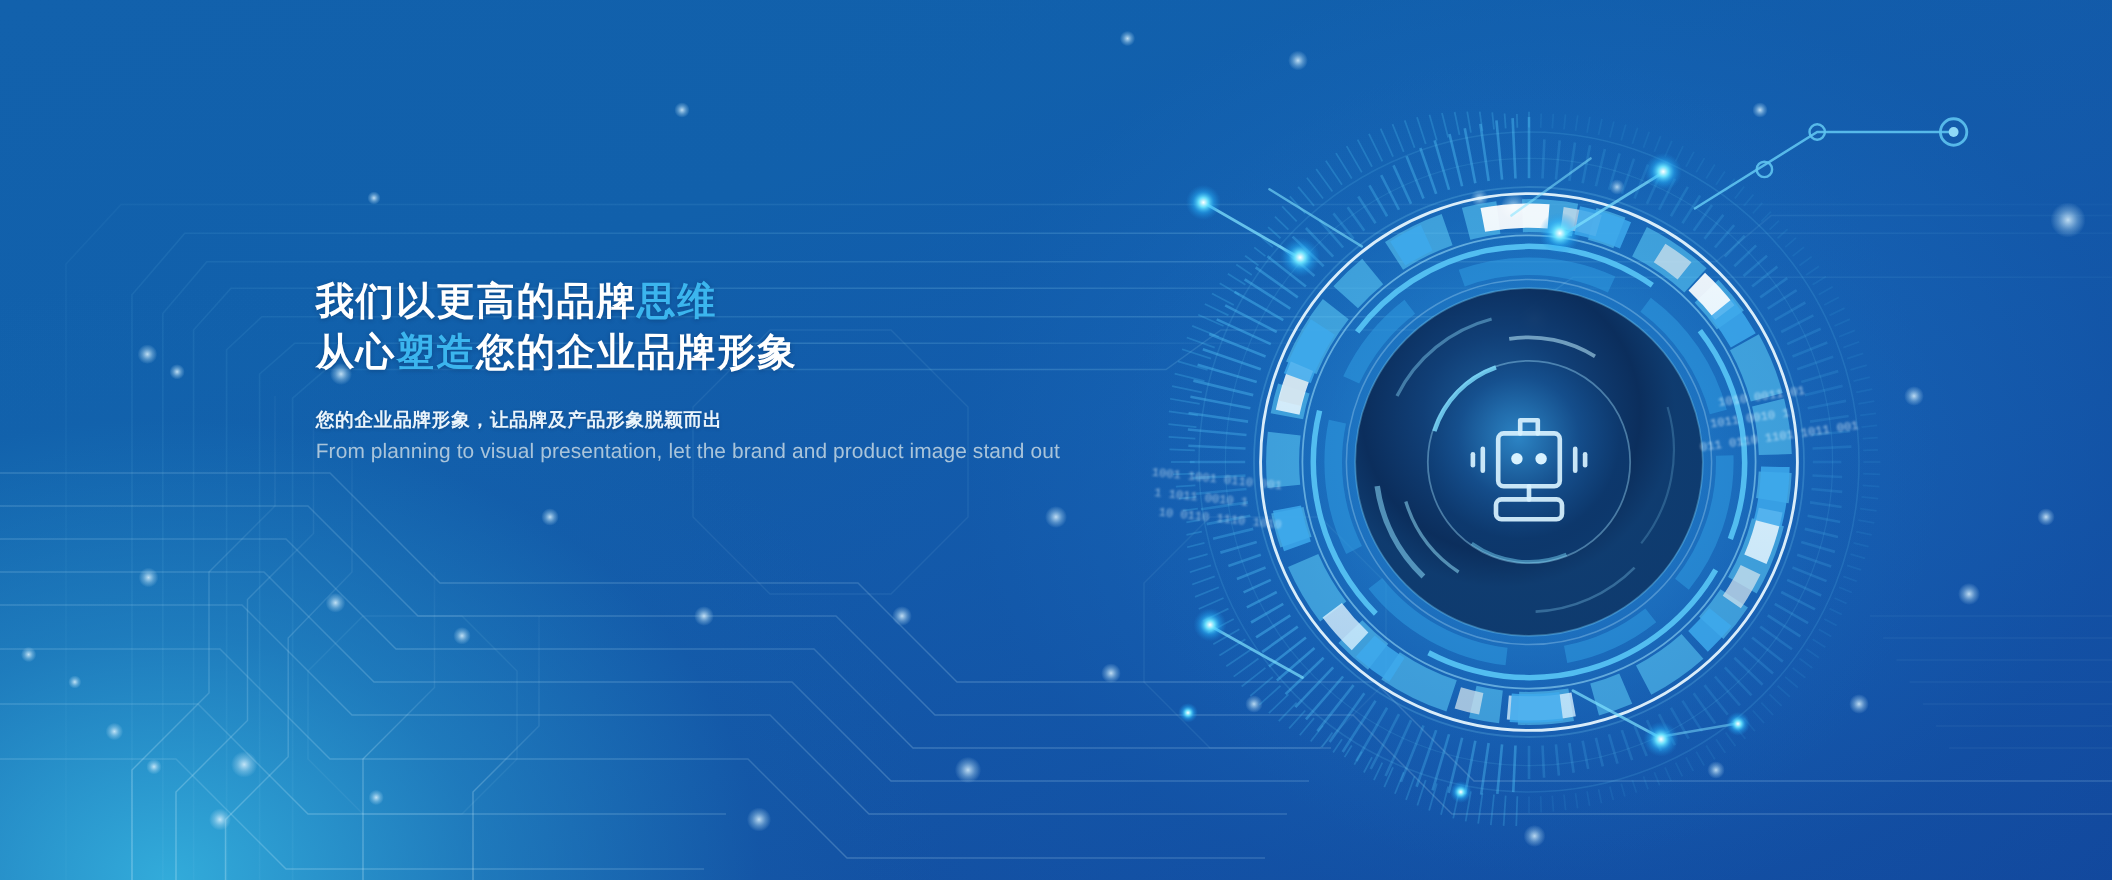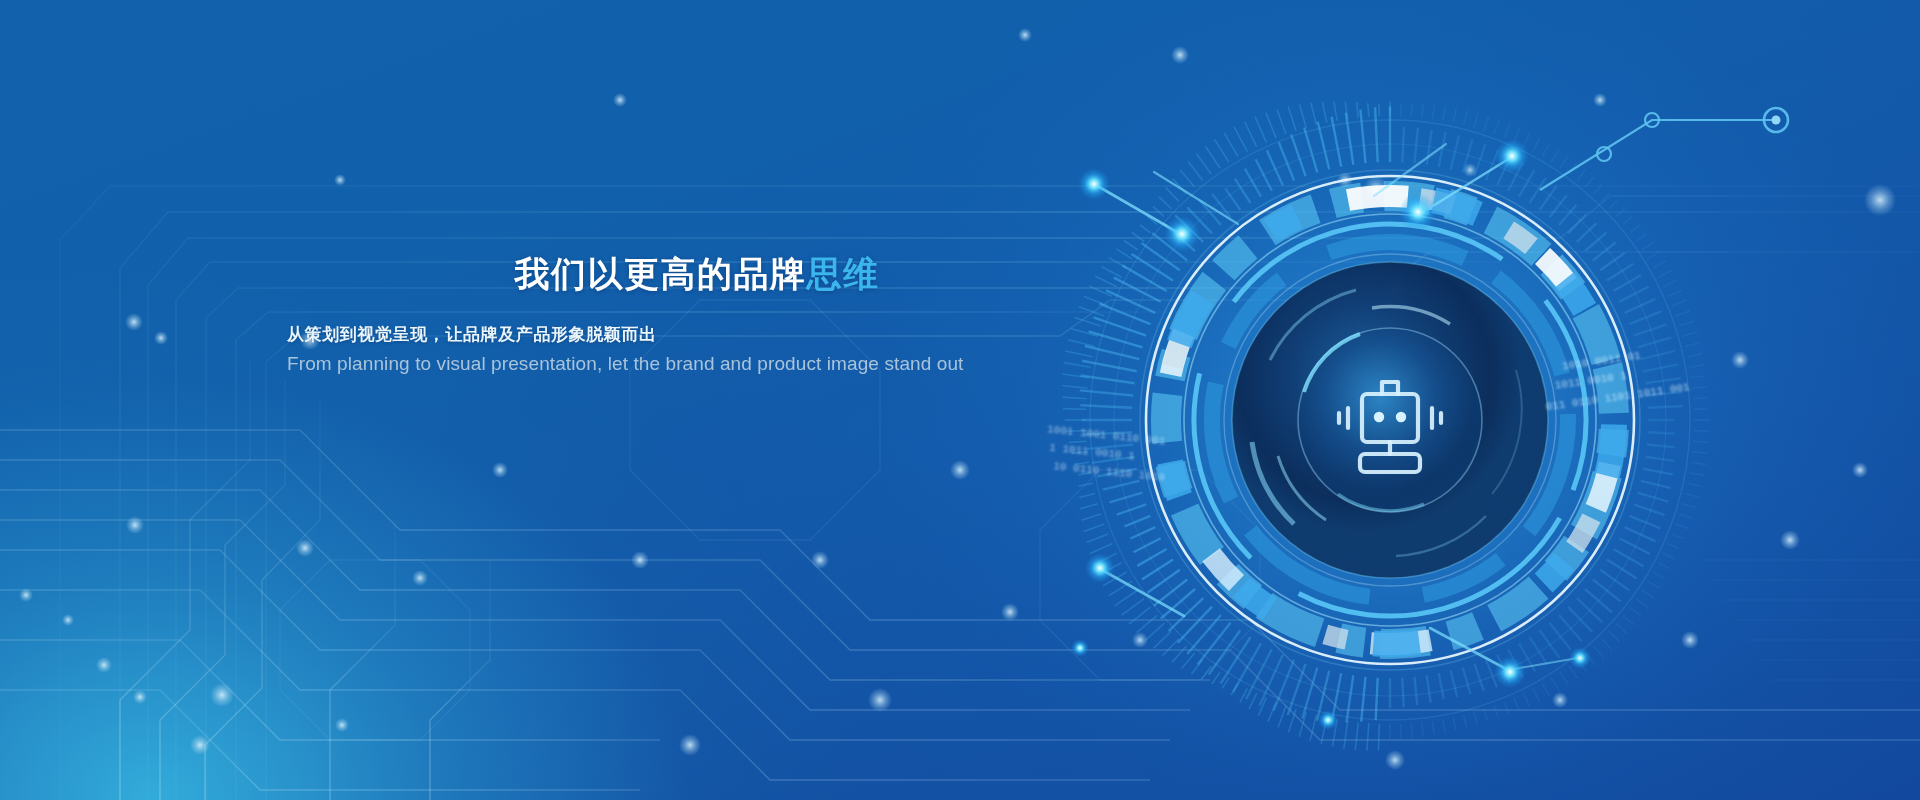--- a/index.html
+++ b/index.html
@@ -42,21 +42,20 @@
     width:820px;
   }
   .headline {
     font-size:35px;
     font-weight:bold;
     line-height:47px;
     letter-spacing:1.5px;
     color:#ffffff;
     text-shadow:0 1px 4px rgba(0,30,70,0.35);
     white-space:nowrap;
-    text-align:center;
   }
   .headline .hl { color:#3bb5ee; }
   .sub-cn {
     margin-top:26px;
     font-size:17px;
     font-weight:bold;
     letter-spacing:0.6px;
     color:#eaf4fb;
     text-shadow:0 1px 3px rgba(0,30,70,0.3);
     white-space:nowrap;
@@ -633,17 +632,20 @@
         <text x="-336" y="66">1 1011 0010 1</text>
         <text x="-330" y="84">10 0110 1110 1010</text>
       </g>
     </svg>
   </div>
 
   <div class="copy">
     <div class="headline">
       <span>我们以更高的品牌</span><span class="hl">思维</span>
     </div>
-    <div class="sub-cn">从策划到视觉呈现，让品牌及产品形象脱颖而出</div>
+    <div class="headline">
+      <span>从心</span><span class="hl">塑造</span><span>您的企业品牌形象</span>
+    </div>
+    <div class="sub-cn">您的企业品牌形象，让品牌及产品形象脱颖而出</div>
     <div class="sub-en">From planning to visual presentation, let the brand and product image stand out</div>
   </div>
 
 </div>
 
 </body></html>

